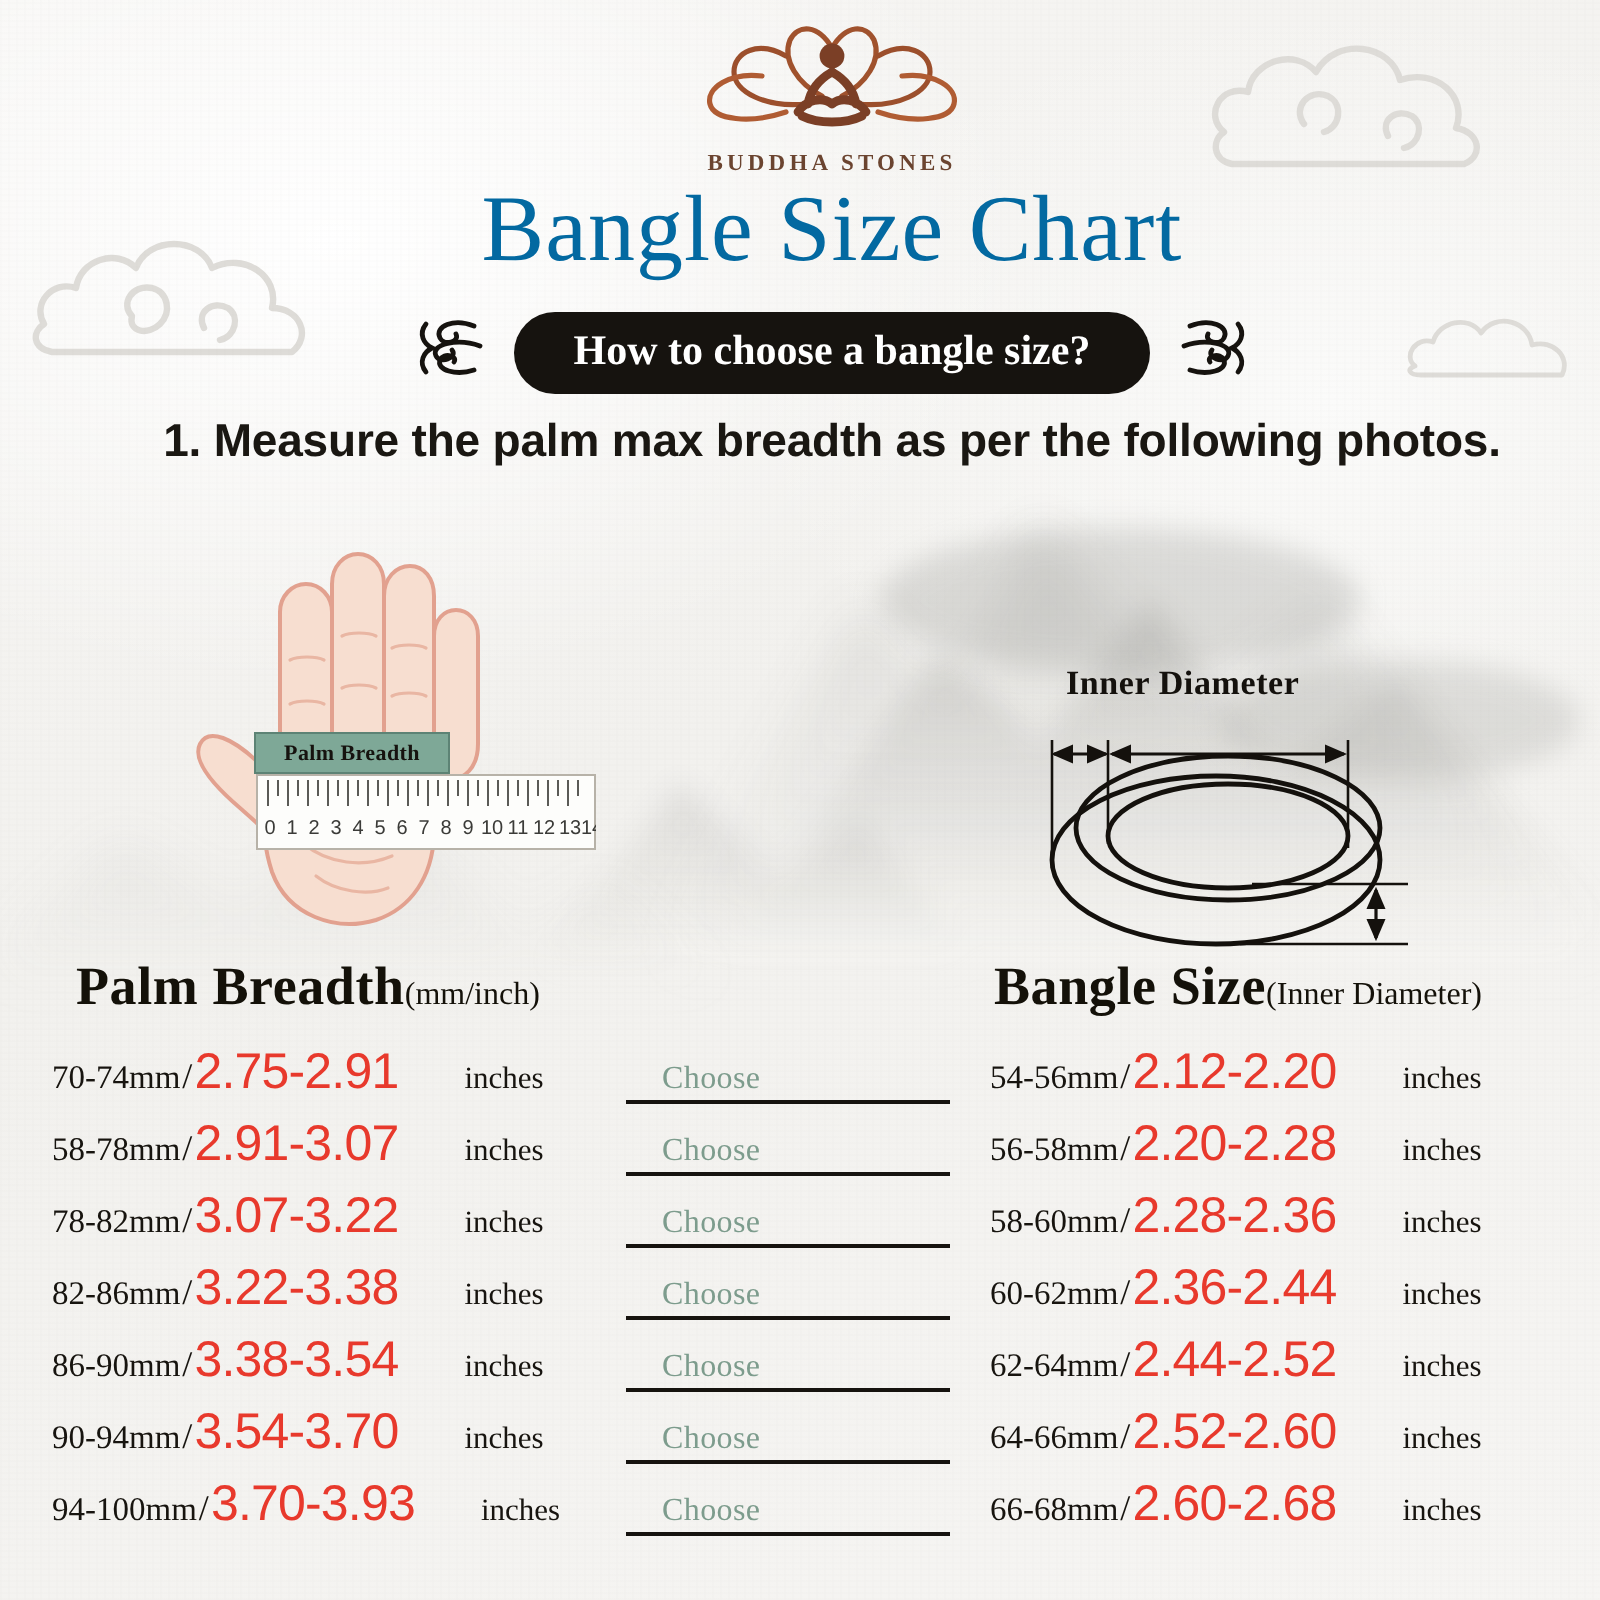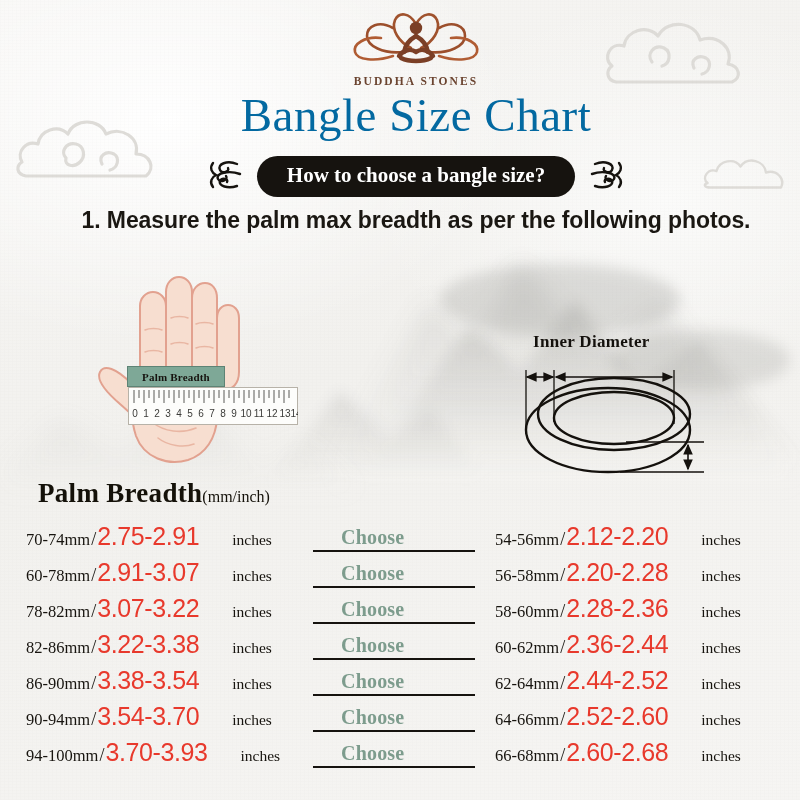--- a/index.html
+++ b/index.html
@@ -233,27 +233,26 @@
   .choose-line {
     position: absolute;
     left: 0;
     bottom: 8px;
     width: 162px;
     height: 1.6px;
     background: #16130f;
   }
   .choose-text {
     position: absolute;
-    left: 28px;
+    left: 18px;
     bottom: 11px;
     font-family: "Liberation Serif", serif;
-    font-size: 20px;
+    font-size: 16px;
     color: #7d9c8d;
     letter-spacing: .2px;
-    font-weight: bold;
   }
 </style>
 </head>
 <body>
 
 <div id="page">
 
   <div class="bg-paper"></div>
 
   <div class="bg-mountain">
@@ -496,30 +495,33 @@
 
       <line x1="48" y1="25" x2="164" y2="25" stroke="#14110d" stroke-width="1.6" marker-start="url(#ah2)" marker-end="url(#ah)"></line>
 
       <line x1="180" y1="93" x2="180" y2="117" stroke="#14110d" stroke-width="1.6" marker-start="url(#ah2)" marker-end="url(#ah)"></line>
     </svg>
   </div>
 
   <div class="sec-head" id="sec-head-left">
     <span class="big">Palm Breadth</span><span class="small">(mm/inch)</span>
   </div>
+  <div class="sec-head" id="sec-head-right">
+    <span class="big">Bangle Size</span><span class="small">(Inner Diameter)</span>
+  </div>
 
   <div class="table" id="table-left">
     <div class="row">
         <span class="mm">70-74mm</span>
         <span class="slash">/</span>
         <span class="inch">2.75-2.91</span>
         <span class="unit">inches</span>
       </div>
     <div class="row">
-        <span class="mm">60-78mm</span>
+        <span class="mm">58-78mm</span>
         <span class="slash">/</span>
         <span class="inch">2.91-3.07</span>
         <span class="unit">inches</span>
       </div>
     <div class="row">
         <span class="mm">78-82mm</span>
         <span class="slash">/</span>
         <span class="inch">3.07-3.22</span>
         <span class="unit">inches</span>
       </div>

